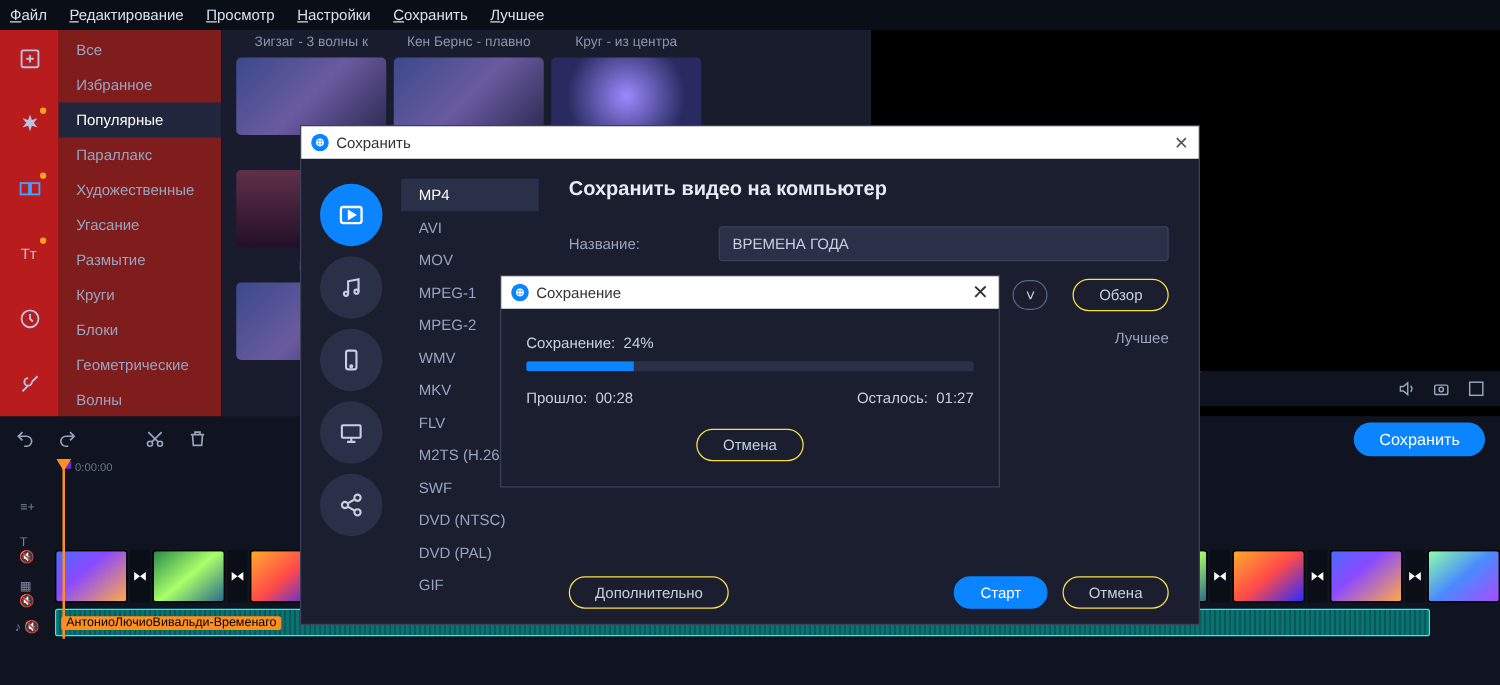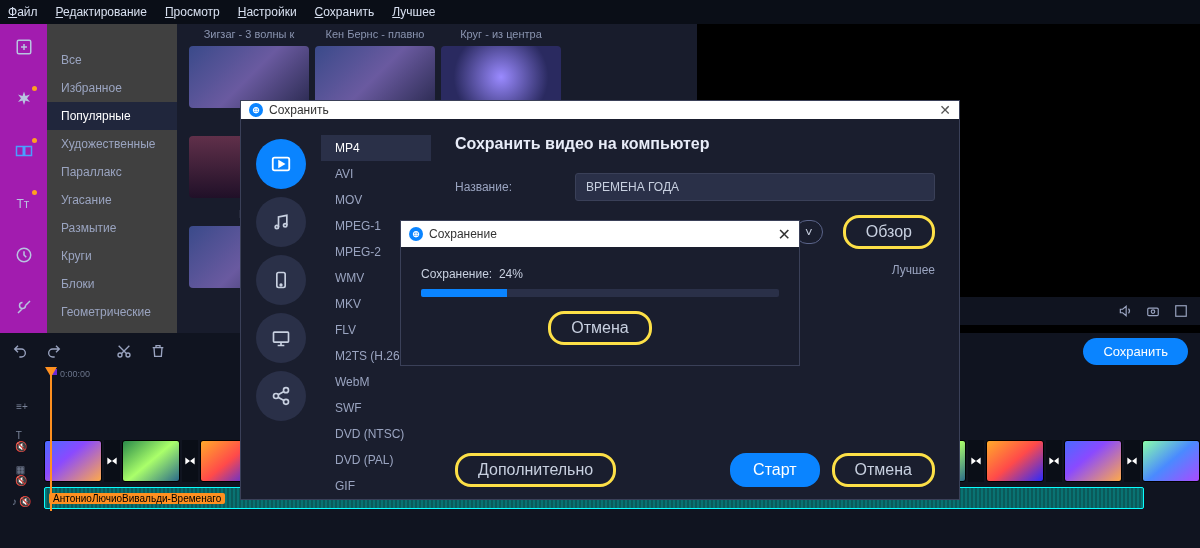--- a/index.html
+++ b/index.html
@@ -7,27 +7,27 @@
 
 
 .menubar { height: 24px; display: flex; align-items: center; padding: 0 8px; gap: 18px; font-size: 12px; color: #d8e0f0; }
 .menubar span { cursor: pointer; text-decoration: underline; text-decoration-color: transparent; }
 .menubar span::first-letter { text-decoration: underline; }
 
 
 .work { position: absolute; top: 24px; left: 0; right: 0; bottom: 0; display: flex; }
 
 
-.rail { width: 47px; background: #a21caf; display: flex; flex-direction: column; align-items: center; padding-top: 6px; gap: 18px; }
+.rail { width: 47px; background: #b91c1c; display: flex; flex-direction: column; align-items: center; padding-top: 6px; gap: 18px; }
 .rail .ic { width: 34px; height: 34px; border-radius: 6px; display: flex; align-items: center; justify-content: center; color: #b8c4e0; cursor: pointer; position: relative; }
 .rail .ic.active { color: #4a9eff; }
 .rail .ic .dot { position:absolute; right:4px; top:4px; width:5px; height:5px; border-radius:50%; background:#ffa020; }
 
 
-.cats { width: 130px; background: #404040; padding-top: 22px; }
+.cats { width: 130px; background: #7f1d1d; padding-top: 2px; }
 .cats .cat { padding: 7px 14px; font-size: 12px; color: #9aa4c0; cursor: pointer; }
 .cats .cat.active { background: #20263c; color: #fff; }
 
 
 .content { flex: 1; display: flex; }
 
 
 .browser { width: 520px; background: #181c2c; display: flex; flex-direction: column; }
 .browser .hdr { display: flex; align-items: center; padding: 10px 18px 6px; }
 .browser .hdr h2 { font-size: 17px; font-weight: 500; color: #e8ecf8; flex: 1; }
@@ -85,21 +85,21 @@
 .export-rail .circ { width: 50px; height: 50px; border-radius: 50%; background: #2a3048; display: flex; align-items: center; justify-content: center; color: #c8d0e0; cursor: pointer; }
 .export-rail .circ.active { background: #0a84ff; color: #fff; }
 .fmt-list { width: 110px; padding-top: 16px; }
 .fmt-list .fmt { padding: 6px 14px; font-size: 12px; color: #9aa4c0; cursor: pointer; }
 .fmt-list .fmt.active { background: #2a3048; color: #fff; }
 .save-form { flex: 1; padding: 16px 24px 12px; display: flex; flex-direction: column; }
 .save-form h3 { font-size: 16px; font-weight: 700; color: #e8ecf8; margin-bottom: 20px; }
 .frow { display: flex; align-items: center; margin-bottom: 14px; gap: 20px; }
 .frow label { width: 100px; font-size: 12px; color: #9aa4c0; }
 .frow input[type=text] { flex: 1; background: #2a3048; border: 1px solid #3a4058; color: #c8d0e0; padding: 6px 10px; border-radius: 3px; font-size: 12px; }
-.pill-btn { background: transparent; border: 3px solid #fde047; color: #c8d0e0; border-radius: 16px; padding: 5px 20px; font-size: 16px; cursor: pointer; }
+.pill-btn { background: transparent; border: 1px solid #fde047; color: #c8d0e0; border-radius: 16px; padding: 5px 20px; font-size: 12px; cursor: pointer; }
 .pill-btn.primary { background: #0a84ff; border-color: #0a84ff; color: #fff; }
 .save-form .footer { margin-top: auto; display: flex; align-items: center; gap: 12px; }
 .save-form .footer .sp { flex: 1; }
 
 
 .dlg-progress { position: absolute; left: 400px; top: 220px; width: 400px; background: #1a1e2e; border: 1px solid #3a4058; z-index: 60; }
 .dlg-progress .titlebar { height: 26px; background: #fff; color: #333; display: flex; align-items: center; padding: 0 8px; font-size: 12px; }
 .dlg-progress .titlebar .x { margin-left: auto; cursor: pointer; color: #333; font-size: 16px; font-weight: 300; }
 .dlg-progress .pbody { padding: 20px; }
 .pbody .plabel { font-size: 12px; color: #c8d0e0; margin-bottom: 8px; }
@@ -161,22 +161,22 @@
         <svg width="18" height="18" viewBox="0 0 24 24" fill="none" stroke="currentColor" stroke-width="2">
           <path d="M4 20l6-6m4-4l6-6M14 10a4 4 0 1 1-4-4"></path>
         </svg>
       </div>
   </div>
 
   <div class="cats">
     <div class="cat">Все</div>
     <div class="cat">Избранное</div>
     <div class="cat active">Популярные</div>
+    <div class="cat">Параллакс</div>
     <div class="cat">Художественные</div>
-    <div class="cat">Параллакс</div>
     <div class="cat">Угасание</div>
     <div class="cat">Размытие</div>
     <div class="cat">Круги</div>
     <div class="cat">Блоки</div>
     <div class="cat">Геометрические</div>
     <div class="cat">Волны</div>
     <div class="cat">Зигзаг</div>
     <div class="cat">Замещение</div>
   </div>
 
@@ -390,21 +390,20 @@
     <div class="fmt-list">
       <div class="fmt active">MP4</div>
       <div class="fmt">AVI</div>
       <div class="fmt">MOV</div>
       <div class="fmt">MPEG-1</div>
       <div class="fmt">MPEG-2</div>
       <div class="fmt">WMV</div>
       <div class="fmt">MKV</div>
       <div class="fmt">FLV</div>
       <div class="fmt">M2TS (H.264)</div>
-      <div class="fmt">WebM</div>
       <div class="fmt">SWF</div>
       <div class="fmt">DVD (NTSC)</div>
       <div class="fmt">DVD (PAL)</div>
       <div class="fmt">GIF</div>
     </div>
     <div class="save-form">
       <h3>Сохранить видео на компьютер</h3>
       <div class="frow">
         <label>Название:</label>
         <input type="text" value="ВРЕМЕНА ГОДА" style="">
@@ -435,17 +434,21 @@
     <span class="x">✕</span>
   </div>
   <div class="pbody">
     <div class="plabel">
       <span>Сохранение:</span>
       &nbsp;<span>24%</span>
     </div>
     <div class="pbar">
       <div class="fill" style="width: 24%;"></div>
     </div>
+    <div class="ptimes">
+      <span><span>Прошло:</span>&nbsp;&nbsp;<span>00:28</span></span>
+      <span><span>Осталось:</span>&nbsp;&nbsp;<span>01:27</span></span>
+    </div>
     <div class="pactions">
       <button class="pill-btn">Отмена</button>
     </div>
   </div>
 </div>
 
 </body></html>

